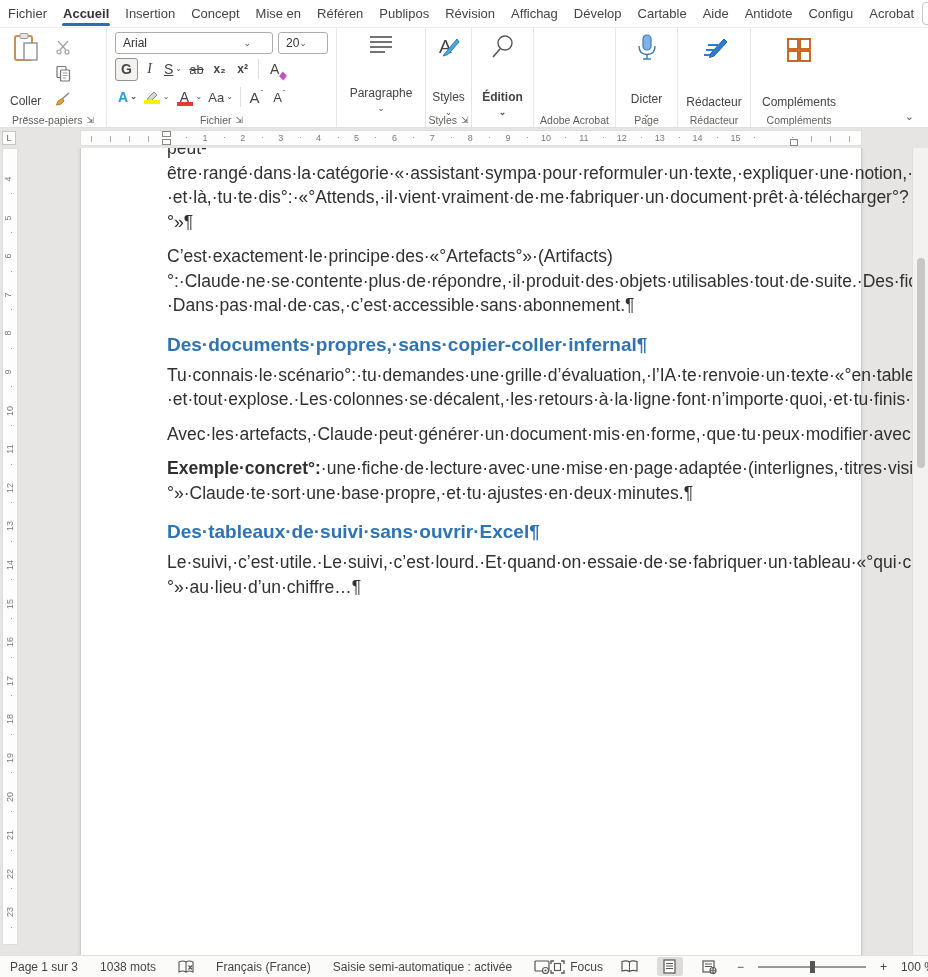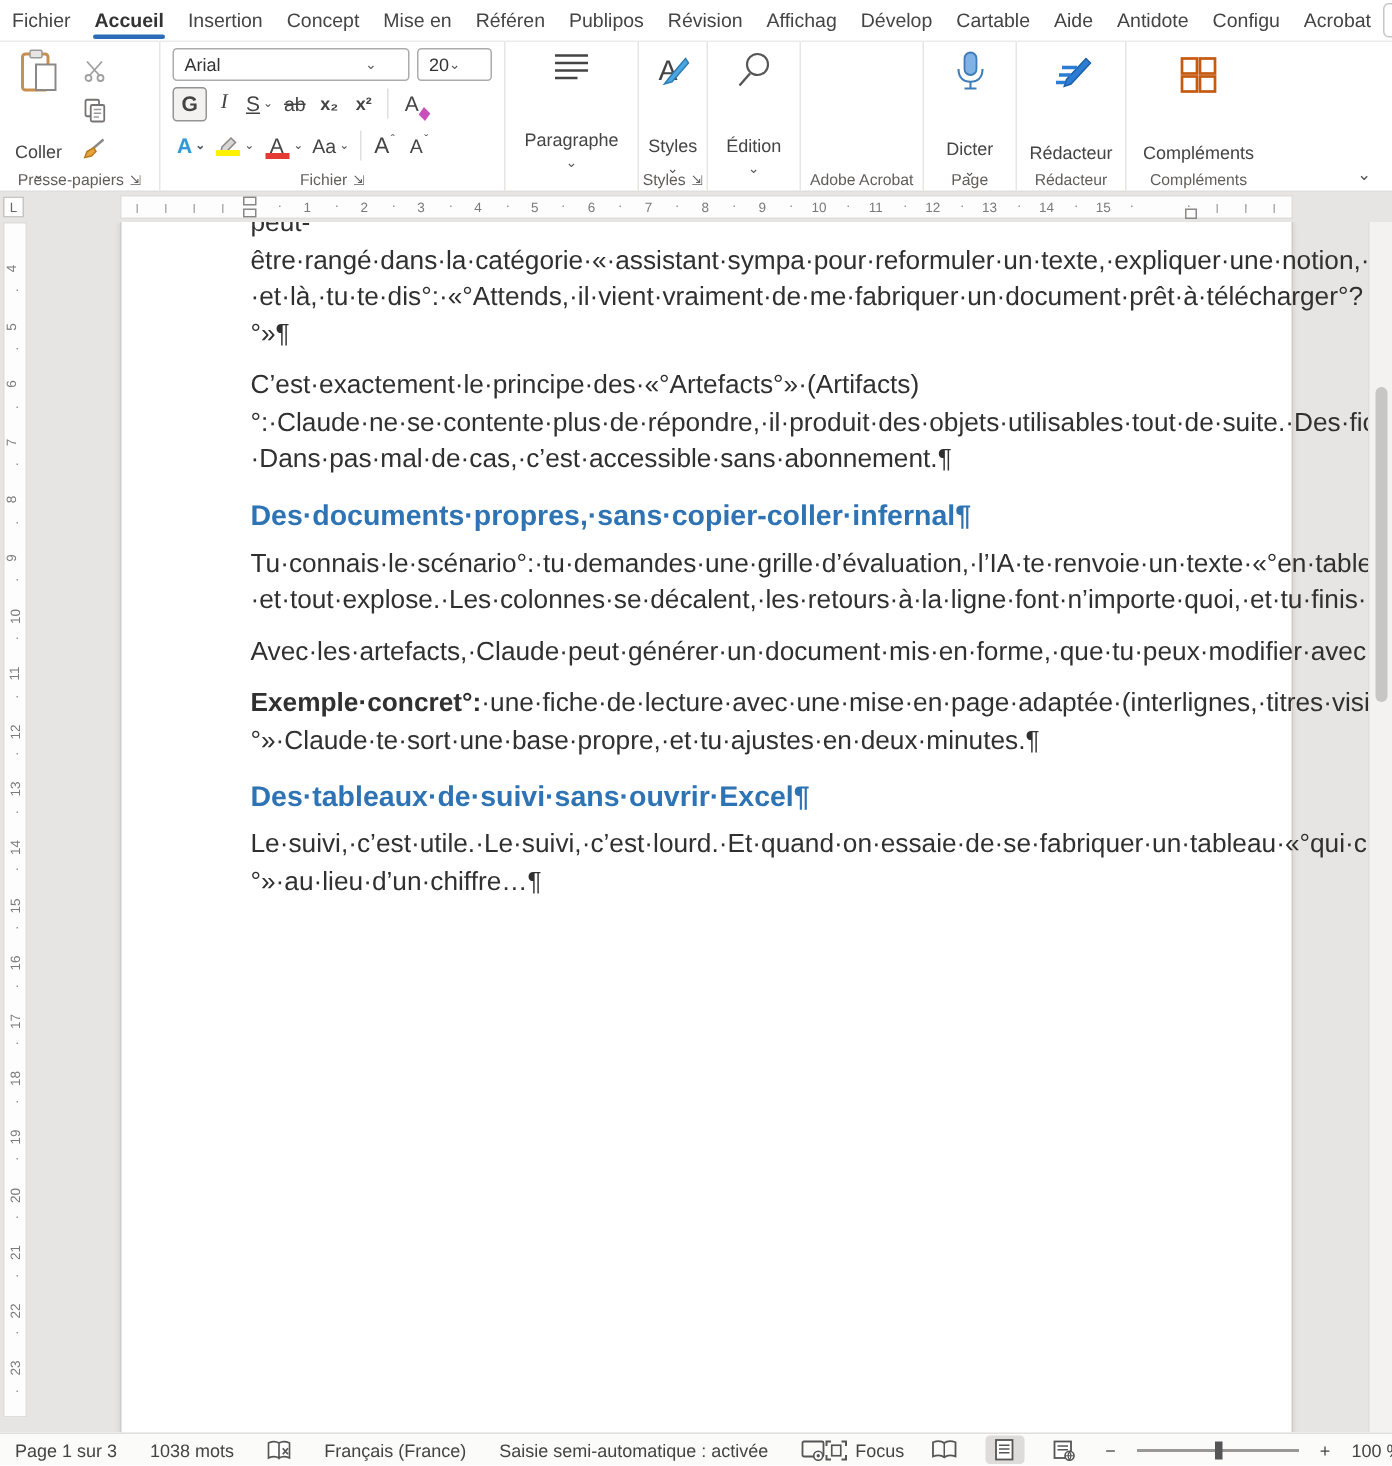--- a/index.html
+++ b/index.html
@@ -288,21 +288,21 @@
         <span class="blabel">Styles</span>
         <span class="chev">⌄</span>
       </div>
       <div class="gfooter">
         <span>Styles</span>
         <span class="launcher">⇲</span>
       </div>
     </div>
 
     <div class="rgroup" style="width:62px;">
-      <div class="bigbtn" style="width:100%;">
+      <div class="bigbtn" style="width:100%;font-weight:bold;">
         <div class="bicon">
           <svg width="26" height="26" viewBox="0 0 26 26">
               <circle cx="15" cy="9" r="7" fill="none" stroke="#555" stroke-width="1.4"></circle>
               <path d="M10 15L3 23" stroke="#555" stroke-width="1.6"></path>
             </svg>
         </div>
         <span class="blabel">Édition</span>
         <span class="chev">⌄</span>
       </div>
     </div>

